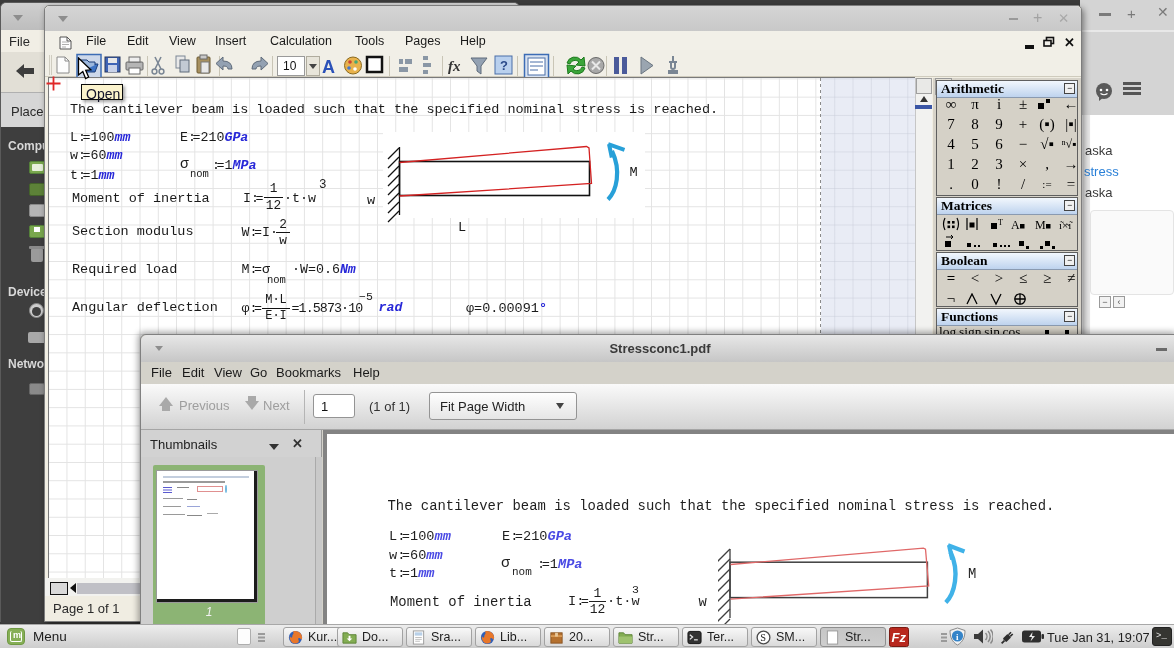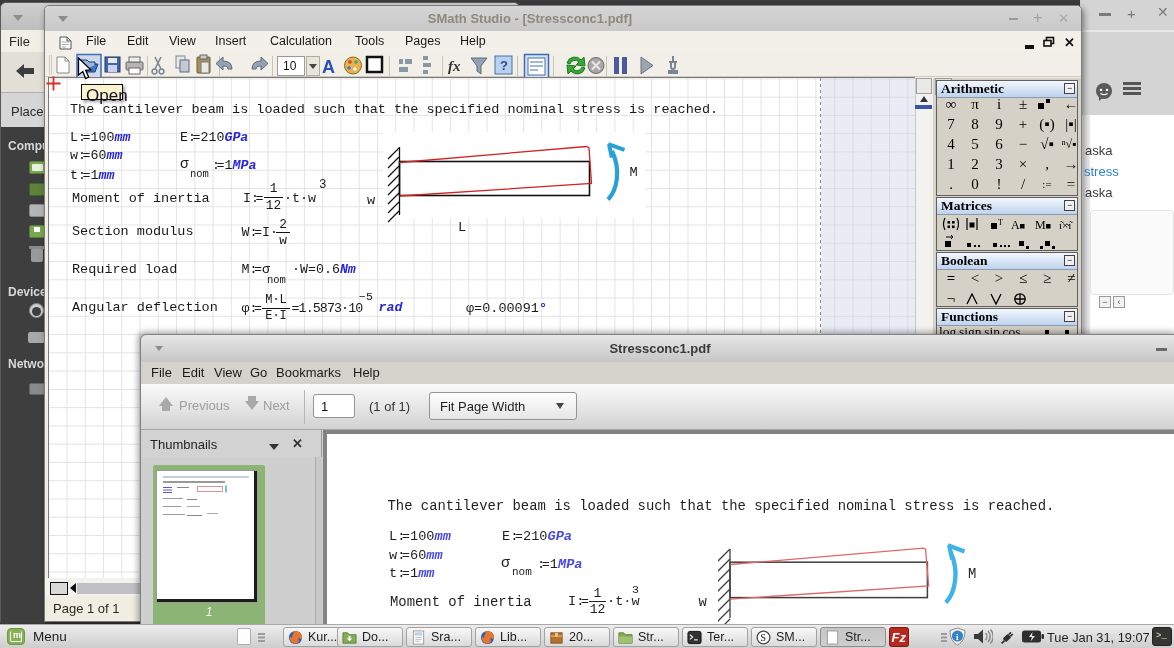--- a/index.html
+++ b/index.html
@@ -78,21 +78,20 @@
   <div class="abs" style="left:5px;top:185px;font-size:13px;color:#3a3a3a;">aska</div>
   <div class="abs" style="left:10px;top:210px;width:84px;height:85px;border:1px solid #e4e4e4;border-radius:4px;background:#fafafa;"></div>
   <div class="abs" style="left:19px;top:296px;width:12px;height:12px;border:1px solid #9a9a9a;background:#f2f2f2;color:#555;font-size:9px;line-height:10px;text-align:center;">−</div>
   <div class="abs" style="left:33px;top:296px;width:12px;height:12px;border:1px solid #9a9a9a;background:#f2f2f2;color:#555;font-size:9px;line-height:10px;text-align:center;">‹</div>
 </div>
 
 <div class="abs" id="smath" style="left:44px;top:5px;width:1038px;height:617px;border:1px solid #7d7d7d;border-radius:5px 5px 0 0;background:#f1eee3;box-shadow:2px 3px 6px rgba(0,0,0,0.45);">
 
   <div class="abs" style="left:0;top:0;width:100%;height:25px;border-radius:5px 5px 0 0;background:linear-gradient(#d5d5d5,#c8c8c8);"></div>
   <div class="abs" style="left:13px;top:10px;width:0;height:0;border-left:5px solid transparent;border-right:5px solid transparent;border-top:6px solid #8d8d8d;"></div>
-  <div class="abs" style="left:0;top:5px;width:970px;text-align:center;font-size:13px;font-weight:bold;color:#8f897c;">SMath Studio - [Stressconc1.pdf]</div>
   <div class="abs" style="left:964px;top:11.5px;width:9px;height:2.5px;background:#9a9a9a;"></div>
   <div class="abs" style="left:988px;top:3px;font-size:16px;color:#a2a2a2;">+</div>
   <div class="abs" style="left:1013px;top:4px;font-size:13.5px;color:#a8a8a8;">✕</div>
 
   <div class="abs" style="left:0;top:25px;width:100%;height:21px;background:#f2f0e8;"></div>
   <svg class="abs" style="left:14px;top:30px;" width="13" height="14" viewBox="0 0 13 14">
       <path d="M1 1 h7 l4 4 v8 h-11 z" fill="#fdfdfd" stroke="#555"></path>
       <path d="M8 1 v4 h4" fill="none" stroke="#555"></path>
       <path d="M3 6 h7 M3 8.5 h7 M3 11 h4" stroke="#999" stroke-width="0.8"></path>
     </svg>
@@ -582,16 +581,16 @@
     <rect x="20.5" y="5" width="2.5" height="5" rx="1" fill="#2f2f2f"></rect>
     <path d="M11.5 3 L8 8 h3 l-1.5 4.5 L14 7 h-3 Z" fill="#e8e8e8"></path>
   </svg>
   <div class="abs" style="left:1047px;top:4.5px;font-size:12.8px;color:#1f1f1f;">Tue Jan 31, 19:07</div>
   <div class="abs" style="left:1152px;top:2px;width:20px;height:19px;background:#353531;border-radius:3px;border:1px solid #222;">
     <div style="position:absolute;left:3px;top:3px;font-size:9px;color:#e8e8e8;font-family:'Liberation Mono',monospace;">&gt;_</div>
   </div>
 </div>
 
 <div class="abs" style="left:80.5px;top:83.5px;width:42px;height:16px;background:#fbf3cd;border:1.4px solid #0a0a0a;box-shadow:2px 2px 3px rgba(0,0,0,0.35);z-index:60;"></div>
-<div class="abs" style="left:86px;top:86px;font-size:17px;color:#14142a;z-index:61;">Open</div>
+<div class="abs" style="left:86px;top:86px;font-size:14px;color:#14142a;z-index:61;">Open</div>
 <svg class="abs" style="left:76px;top:57px;z-index:62;" width="18" height="26" viewBox="0 0 18 26">
   <path d="M2.5 1 L2.5 18 L6.8 14.5 L9.6 21.5 L12.6 20 L9.7 13.3 L14.8 12.8 Z" fill="#ffffff" stroke="#000" stroke-width="1.3"></path>
 </svg>
 
 </body></html>

